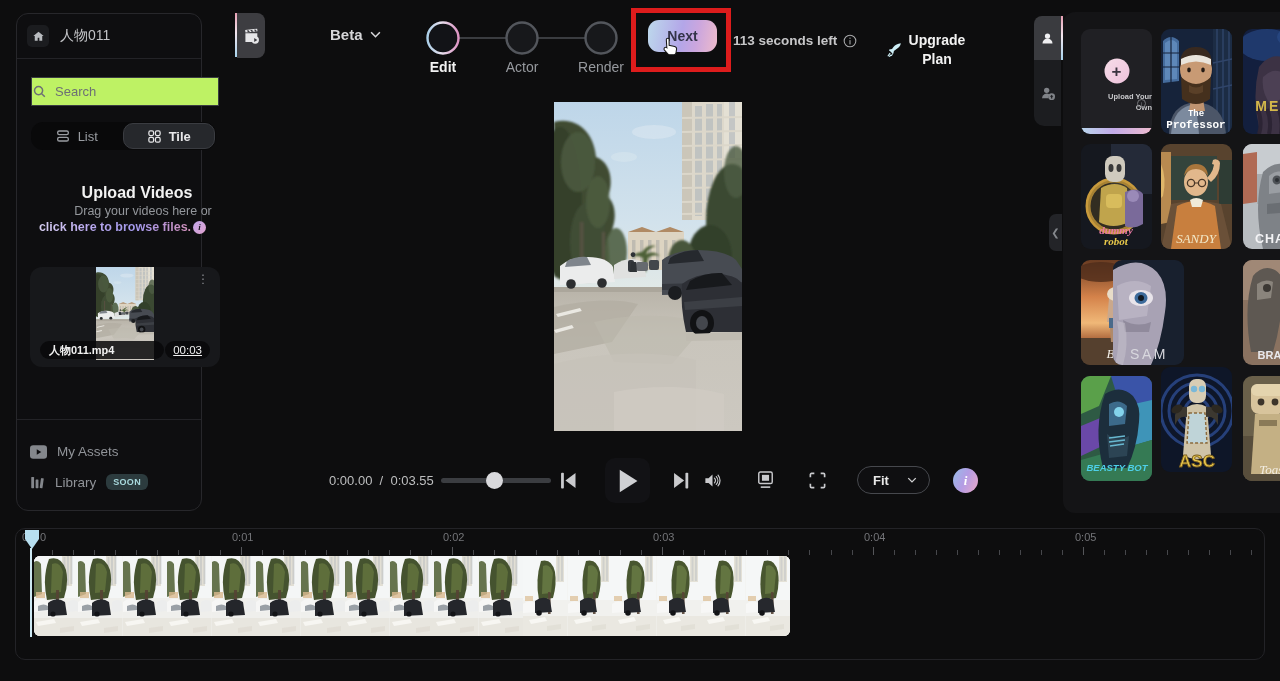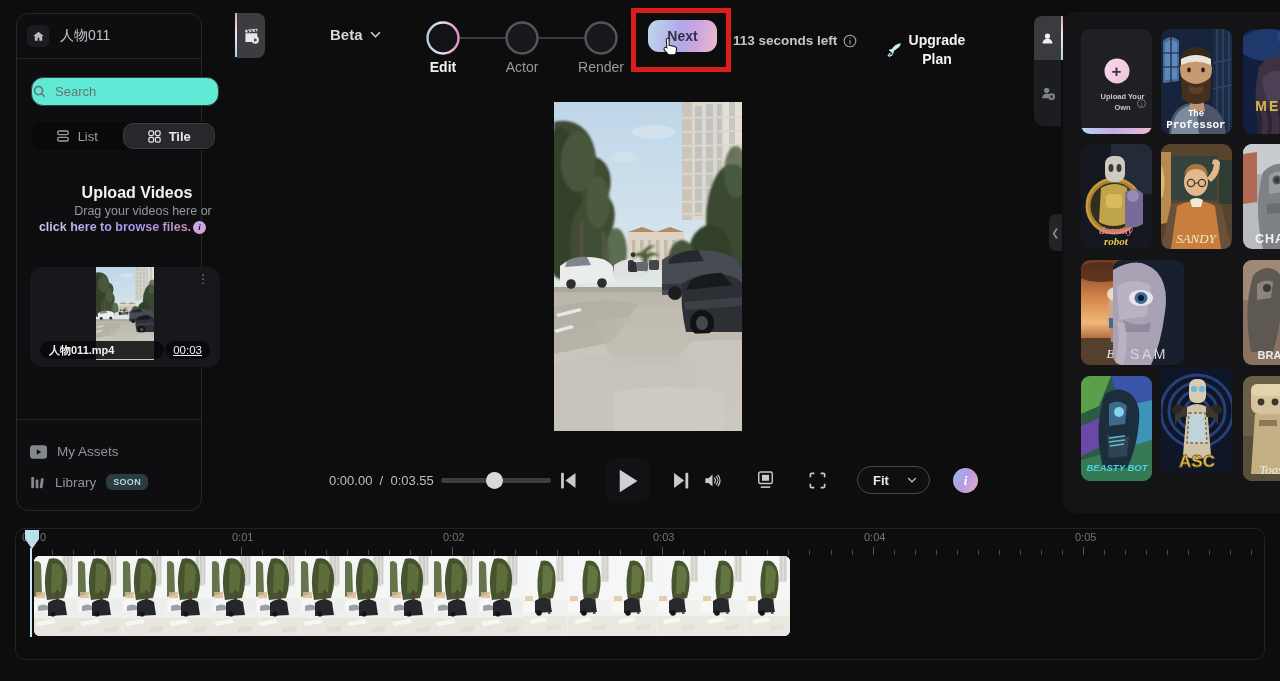--- a/index.html
+++ b/index.html
@@ -13,22 +13,22 @@
   #lp-head { position:absolute; left:0; top:0; width:100%; height:45px;
     border-bottom:1px solid #232327; display:flex; align-items:center; }
   #home-btn { width:22px; height:22px; background:#1b1c1f; border-radius:5px;
     margin-left:10px; display:flex; align-items:center; justify-content:center; }
   #lp-title { margin-left:11px; font-size:14px; color:#c2c3c6; }
   #clip-strip { left:235px; top:13px; width:2px; height:44px;
     background:linear-gradient(180deg,#e7a0b4,#f3e6ee 45%,#a8d4ee); }
   #clip-tab { left:237px; top:13px; width:28px; height:45px; background:#3d3d41;
     border-radius:0 8px 8px 0; display:flex; align-items:center; justify-content:center; }
 
-  #searchbox { left:31px; top:77px; width:188px; height:29px; background:#5eead4;
-    border:1px solid #3a3d42; border-radius:12px; display:flex; align-items:center; }
+  #searchbox { left:31px; top:77px; width:188px; height:29px; background:#bef264;
+    border:1px solid #3a3d42; border-radius:0; display:flex; align-items:center; }
   #searchbox span { color:#6d7075; font-size:13px; margin-left:8px; }
 
   #toggle { left:31px; top:122px; width:185px; height:28px; background:#09090a;
     border-radius:12px; display:flex; }
   .tog { flex:1; display:flex; align-items:center; justify-content:center; gap:7px;
     font-size:13px; color:#9a9da2; }
   #tog-tile { background:#26282c; border-radius:10px; margin:1px; color:#e8e8ea;
     font-weight:bold; border:1px solid #3a3c41; }
 
   #up-title { left:16px; top:184px; width:242px; text-align:center; font-size:16px;
@@ -461,21 +461,21 @@
       <circle cx="10" cy="8" r="4"></circle>
       <path d="M3 20a7 7 0 0 1 11.5-5.4A6 6 0 0 0 13 20z"></path>
       <circle cx="17.5" cy="17.5" r="5" fill="#808388"></circle>
       <path d="m17.5 14.5 2.6 3h-1.7v2.8h-1.8v-2.8h-1.7z" fill="#1c1d20"></path>
     </svg>
   </div>
 <div id="rhandle" class="abs">❮</div>
 
 <div class="card" style="left:1081px; top:29px; background:#202024;">
   <div style="position:absolute; left:50%; top:42px; transform:translate(-50%,-50%); width:25px; height:25px; border-radius:50%; background:linear-gradient(135deg,#f6dce8,#eec2dc); display:flex; align-items:center; justify-content:center; color:#3a3440; font-size:17px; font-weight:bold;">+</div>
-  <div style="position:absolute; left:12px; right:0; top:62px; text-align:center; font-size:7.5px; font-weight:bold; color:#c8c8cb; line-height:11px;">Upload Your<br>Own</div>
+  <div style="position:absolute; left:12px; right:0; top:62px; text-align:right; font-size:7.5px; font-weight:bold; color:#c8c8cb; line-height:11px;">Upload Your<br>Own</div>
   <div style="position:absolute; right:6px; top:70px; width:9px; height:9px; border:1px solid #77787c; border-radius:50%; color:#77787c; font-size:6.5px; text-align:center; line-height:9px;">i</div>
   <div style="position:absolute; left:0; right:0; bottom:0; height:6px; background:linear-gradient(90deg,#b9d6ec,#c2abe8 45%,#eebbcf);"></div>
 </div>
 <div class="card" style="left:1161px; top:29px;">
   <svg width="71" height="105" viewBox="0 0 71 105">
     <rect width="71" height="105" fill="#16233a"></rect>
     <path d="M2 12 q8 -8 16 0 l0 40 -16 2z" fill="#4a74a8" opacity=".9"></path>
     <path d="M4 14 q7 -6 12 0 l0 36 -12 1z" fill="#6a94c4" opacity=".7"></path>
     <g stroke="#16233a" stroke-width="1.2">
         <line x1="10" y1="6" x2="10" y2="54"></line>

